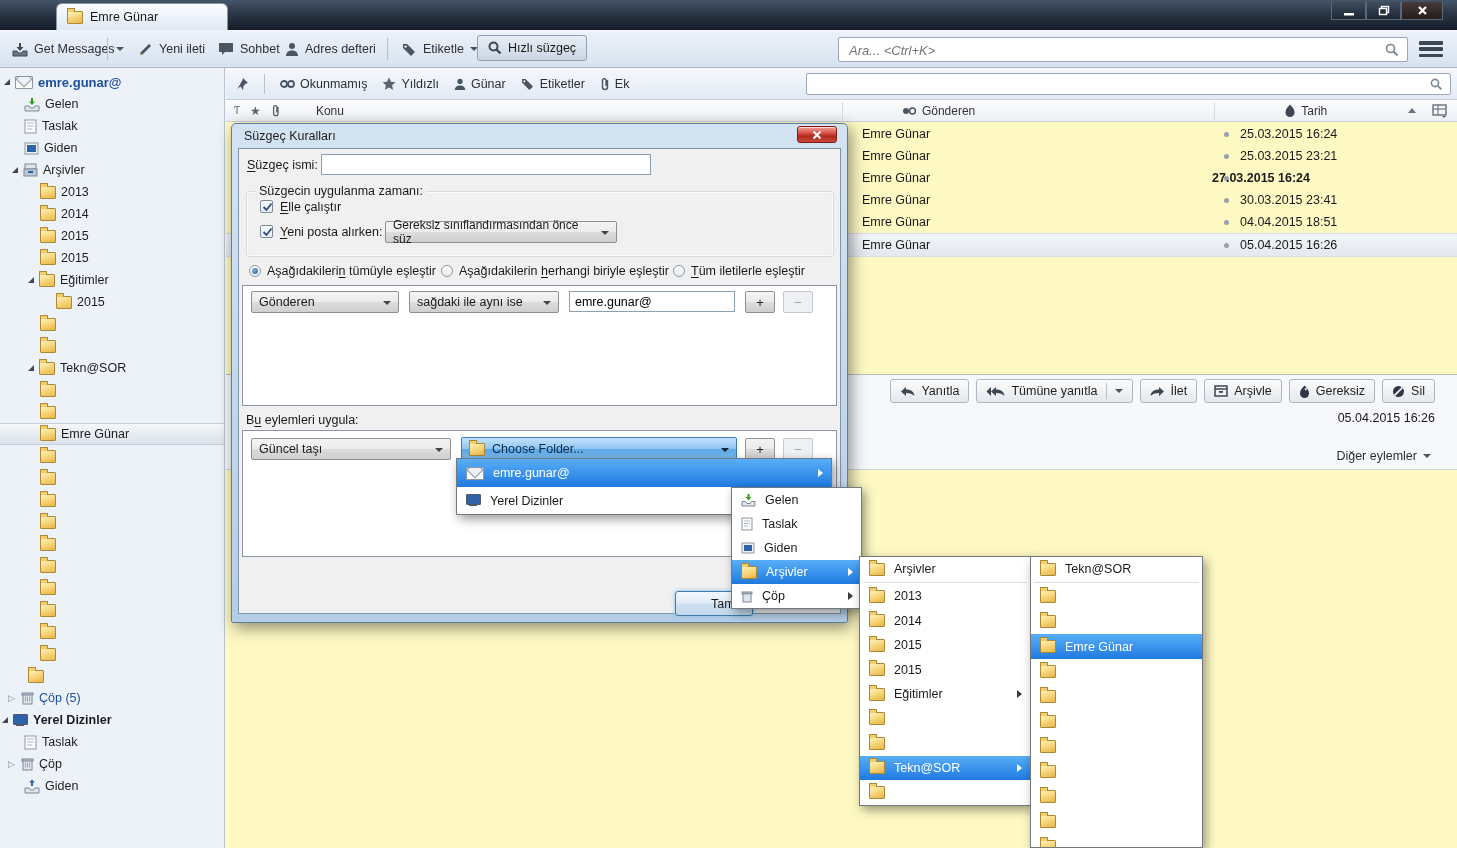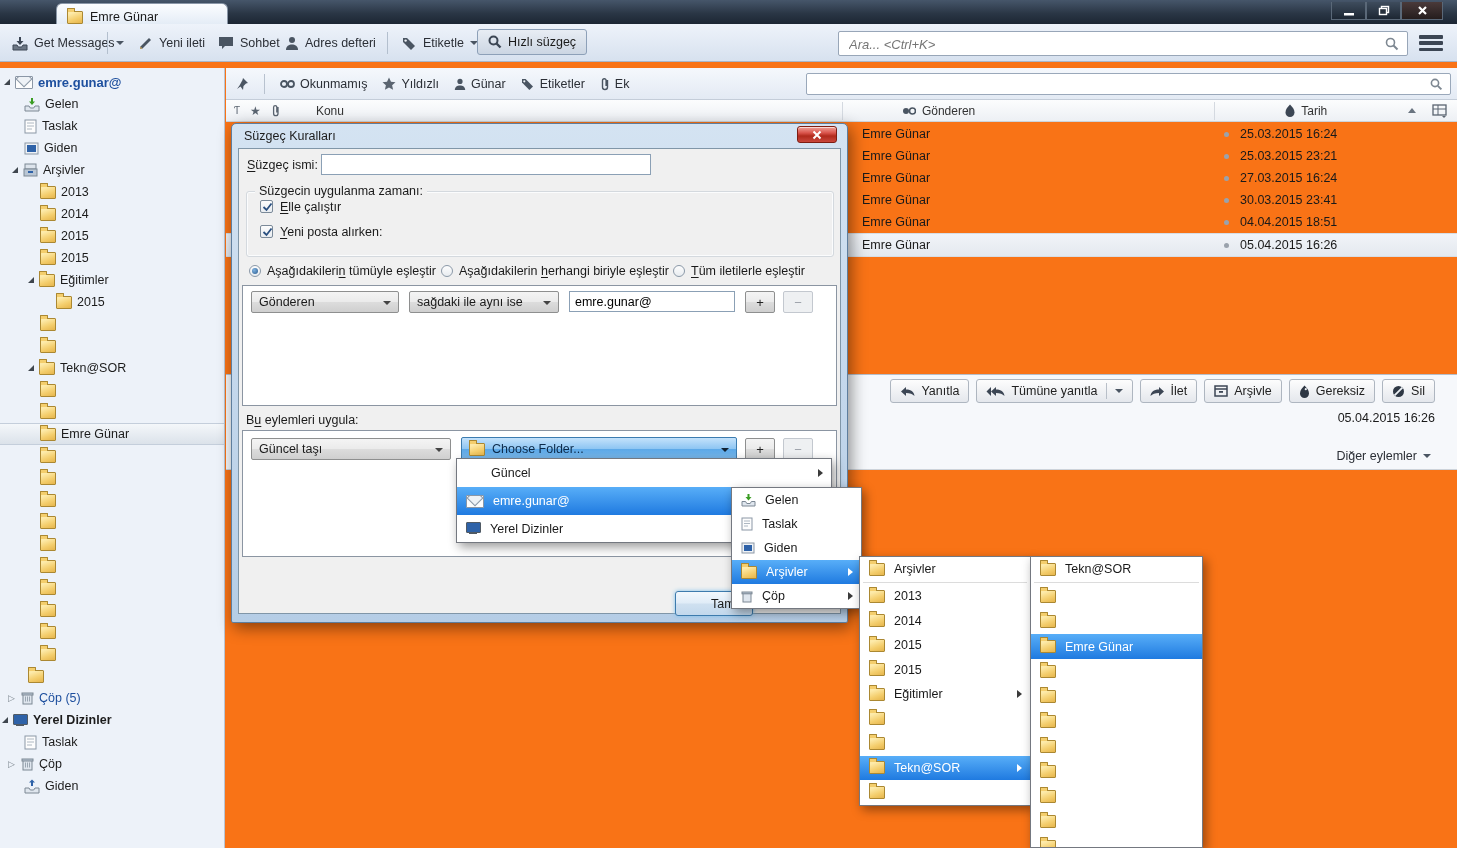--- a/index.html
+++ b/index.html
@@ -1,32 +1,32 @@
 <!DOCTYPE html>
 <html><head>
 <meta charset="utf-8">
 <style>
   html,body{margin:0;padding:0;}
-  .screen{position:relative;width:1457px;height:848px;overflow:hidden;background:#f97316;
+  .screen{position:relative;width:1457px;height:848px;overflow:hidden;background:#fef9c3;
           font-family:"Liberation Sans",sans-serif;font-size:12.5px;color:#1a1a1a;}
   .abs{position:absolute;}
 
   
   .titlebar{position:absolute;left:0;top:0;width:1457px;height:30px;
             background:linear-gradient(180deg,#46566a 0%,#2a3645 45%,#141d29 100%);}
   .tab{position:absolute;left:56px;top:3px;width:172px;height:27px;display:flex;align-items:center;gap:7px;
        padding-left:10px;background:linear-gradient(#fbfdff,#dde7f3);border:1px solid #8a97a8;border-bottom:none;
        border-radius:6px 6px 0 0;box-sizing:border-box;}
   .winbtns{position:absolute;right:14px;top:2px;display:flex;}
   .winbtn{width:33px;height:17px;display:flex;align-items:center;justify-content:center;
           background:linear-gradient(#3e4c5d,#1d2733);border:1px solid #5a6878;border-top:none;}
   .winbtn.close{width:40px;background:linear-gradient(#4a3a3a,#251d1d);}
 
   
-  .toolbar{position:absolute;left:0;top:24px;width:1457px;height:38px;
+  .toolbar{position:absolute;left:0;top:30px;width:1457px;height:38px;
            background:linear-gradient(#eef3fa,#d7e1ef);border-bottom:1px solid #a9b6c8;box-sizing:border-box;}
   .tbtn{position:absolute;top:7px;height:24px;display:flex;align-items:center;gap:6px;color:#2b2f36;padding:0 4px;}
   .caret{width:0;height:0;border-left:4px solid transparent;border-right:4px solid transparent;border-top:4px solid #4a5562;}
   .tsep{position:absolute;top:8px;width:1px;height:22px;background:#b3bfce;}
   .qfs-btn{position:absolute;top:5px;height:26px;display:flex;align-items:center;gap:6px;padding:0 10px;
            background:linear-gradient(#e8edf4,#ccd6e3);border:1px solid #8da0b8;border-radius:3px;box-sizing:border-box;}
   .searchbox{position:absolute;left:838px;top:7px;width:570px;height:25px;box-sizing:border-box;
              border:1px solid #98a6b8;border-radius:2px;background:#fff;}
   .searchbox input{position:absolute;left:8px;top:2px;width:520px;height:18px;border:none;outline:none;
              font:italic 13px "Liberation Sans",sans-serif;color:#8a9099;background:transparent;}
@@ -471,21 +471,21 @@
     <span style="position:absolute;left:1014px;">25.03.2015 16:24</span>
   </div>
   <div class="mrow" style="top:145px;">
     <span style="margin-left:636px;">Emre Günar</span>
     <span class="dot" style="position:absolute;left:998px;"></span>
     <span style="position:absolute;left:1014px;">25.03.2015 23:21</span>
   </div>
   <div class="mrow" style="top:167px;">
     <span style="margin-left:636px;">Emre Günar</span>
     <span class="dot" style="position:absolute;left:998px;"></span>
-    <span style="position:absolute;left:1014px;">27.03.2015 16:24</span>
+    <span style="position:absolute;left:986px;font-weight:bold;">27.03.2015 16:24</span>
   </div>
   <div class="mrow" style="top:189px;">
     <span style="margin-left:636px;">Emre Günar</span>
     <span class="dot" style="position:absolute;left:998px;"></span>
     <span style="position:absolute;left:1014px;">30.03.2015 23:41</span>
   </div>
   <div class="mrow" style="top:211px;">
     <span style="margin-left:636px;">Emre Günar</span>
     <span class="dot" style="position:absolute;left:998px;"></span>
     <span style="position:absolute;left:1014px;">04.04.2015 18:51</span>
@@ -567,20 +567,24 @@
               <path d="M1.5 5l3 3 5-6.5" fill="none" stroke="#2b5080" stroke-width="1.8"></path>
             </svg>
         </span>
         <span class="dlabel" style="left:33px;top:8px;"><u>E</u>lle çalıştır</span>
         <span class="cb" style="left:13px;top:33px;">
           <svg width="11" height="10">
               <path d="M1.5 5l3 3 5-6.5" fill="none" stroke="#2b5080" stroke-width="1.8"></path>
             </svg>
         </span>
         <span class="dlabel" style="left:33px;top:33px;"><u>Y</u>eni posta alırken:</span>
+        <div class="combo" style="left:138px;top:29px;width:232px;">
+          <span style="font-size:12px;">Gereksiz sınıflandırmasından önce süz</span>
+          <span class="car"></span>
+        </div>
       </div>
 
       <span class="radio on" style="left:10px;top:116px;"></span>
       <span class="dlabel" style="left:28px;top:115px;">Aşağıdakileri<u>n</u> tümüyle eşleştir</span>
       <span class="radio" style="left:202px;top:116px;"></span>
       <span class="dlabel" style="left:220px;top:115px;">Aşağıdakilerin <u>h</u>erhangi biriyle eşleştir</span>
       <span class="radio" style="left:434px;top:116px;"></span>
       <span class="dlabel" style="left:452px;top:115px;"><u>T</u>üm iletilerle eşleştir</span>
 
       <div class="sbox" style="left:3px;top:136px;width:595px;height:121px;">
@@ -620,25 +624,20 @@
           </div>
       </div>
 
       <div class="okbtn" style="left:436px;top:442px;">
         <span>Tamam</span>
       </div>
     </div>
   </div>
 
   <div class="menu" style="left:456px;top:458px;width:376px;z-index:40;">
-    <div class="mi" style="height:28px;">
-      <span class="mind"></span>
-      <span class="lbl">Güncel</span>
-      <span class="arrow"></span>
-    </div>
     <div class="mi hl" style="height:28px;">
       <span class="env"></span>
       <span class="lbl">emre.gunar@</span>
       <span class="arrow"></span>
     </div>
     <div class="mi" style="height:27px;">
       <span class="pc">
           <span class="scr"></span>
           <span class="std"></span>
         </span>

